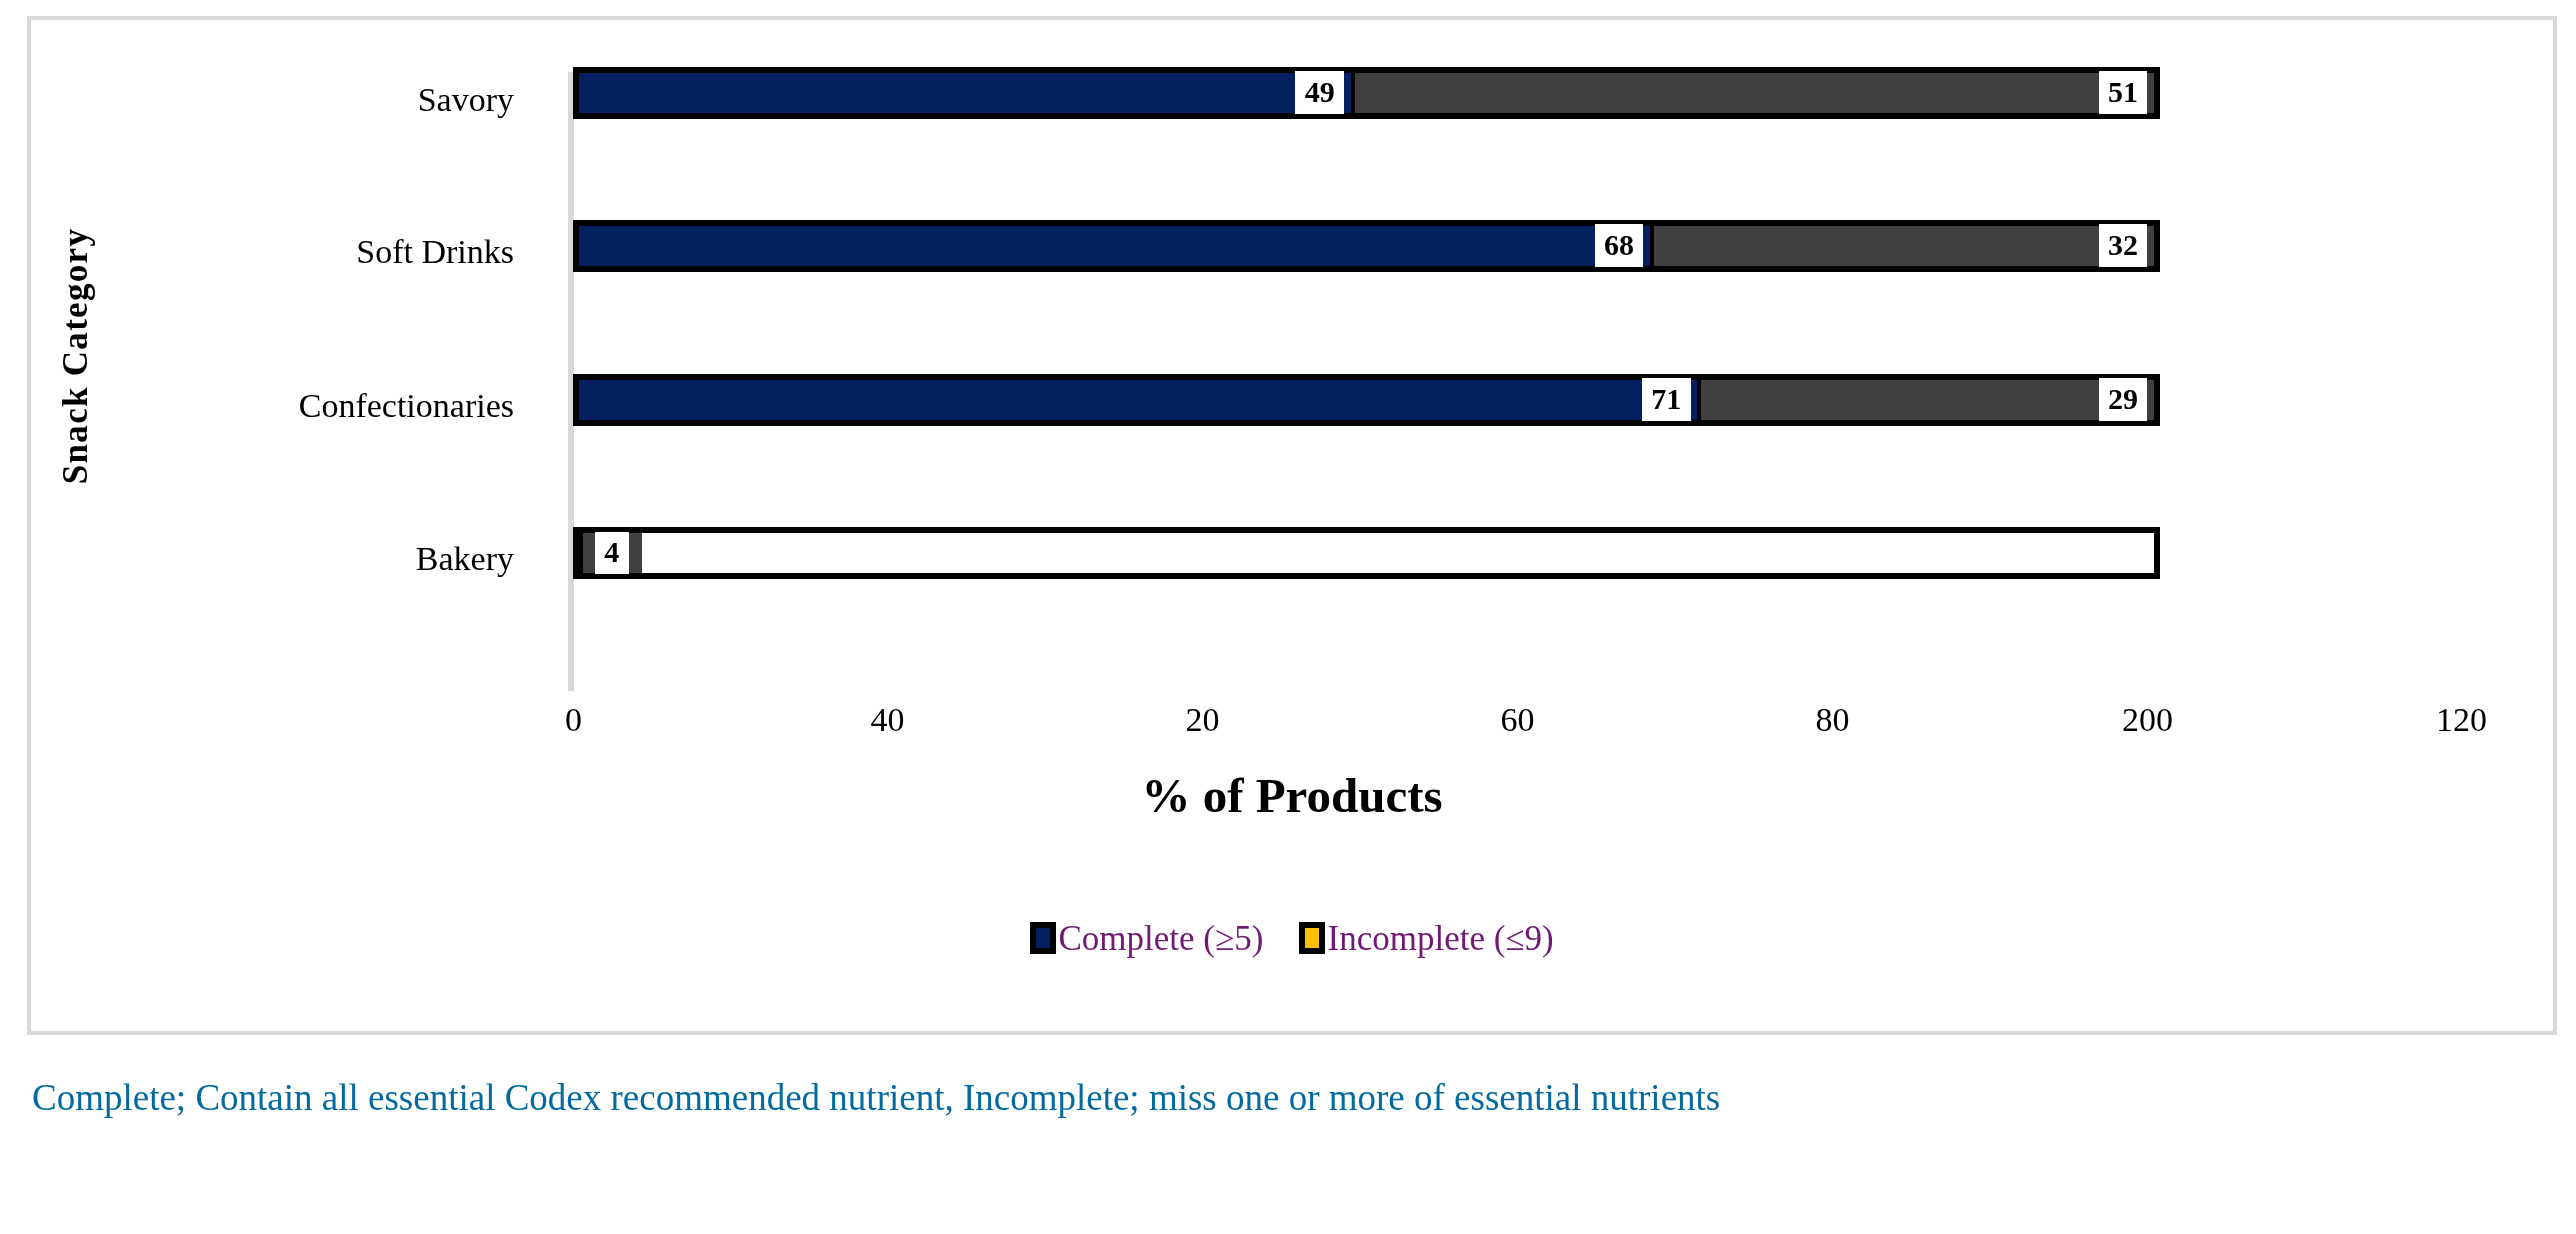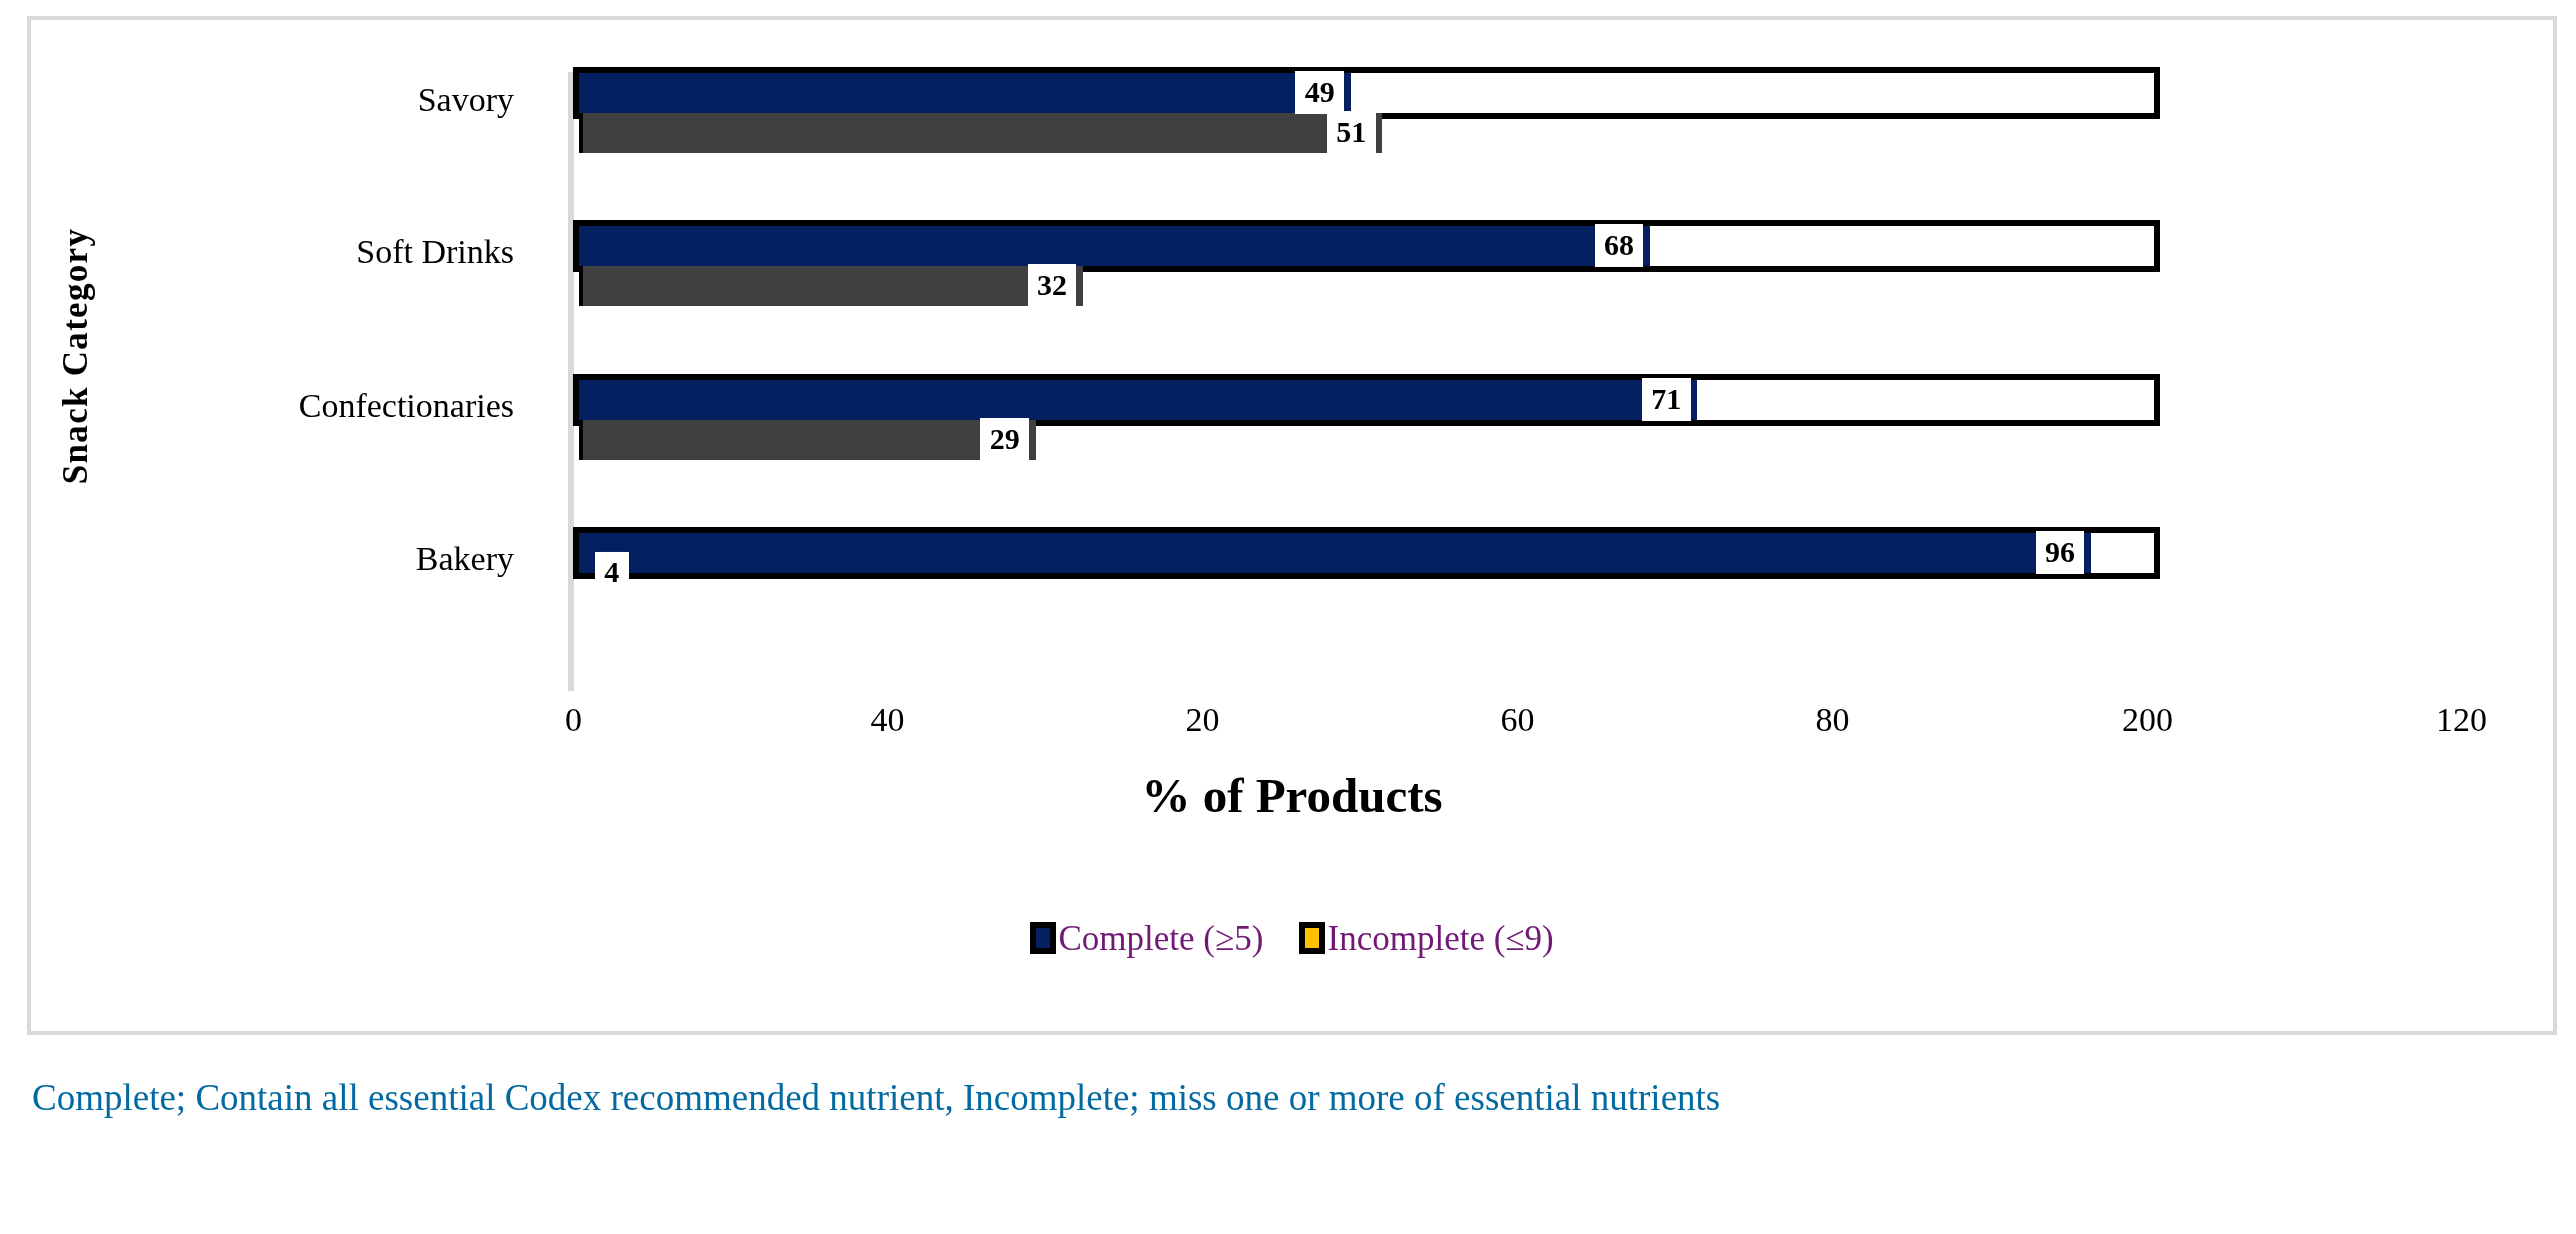--- a/index.html
+++ b/index.html
@@ -54,21 +54,20 @@
   }
   .bar-track {
     position: absolute;
     left: 0;
     top: 0;
     height: 52px;
     border: 6px solid #000000;
     box-sizing: border-box;
     display: flex;
     background: #ffffff;
-    flex-direction: column;
   }
   .seg {
     position: relative;
     height: 100%;
     display: flex;
     align-items: center;
     justify-content: flex-end;
     box-sizing: border-box;
   }
   .seg-complete { background: #052060; }
@@ -239,23 +238,20 @@
           <span class="value-label">71</span>
         </div>
         <div class="seg seg-incomplete seg-divider" style="width:29%">
           <span class="value-label">29</span>
         </div>
       </div>
     </div>
 
     <div class="bar-row" style="top:507px">
       <div class="bar-track" style="width:1587px">
-        <div class="seg seg-complete" style="width:96%">
-          <span class="value-label">96</span>
-        </div>
         <div class="seg seg-incomplete seg-divider seg-tiny" style="width:4%">
           <span class="value-label">4</span>
         </div>
       </div>
     </div>
 
     <div class="x-tick" style="left:455px">0</div>
     <div class="x-tick" style="left:769px">40</div>
     <div class="x-tick" style="left:1084px">20</div>
     <div class="x-tick" style="left:1399px">60</div>

